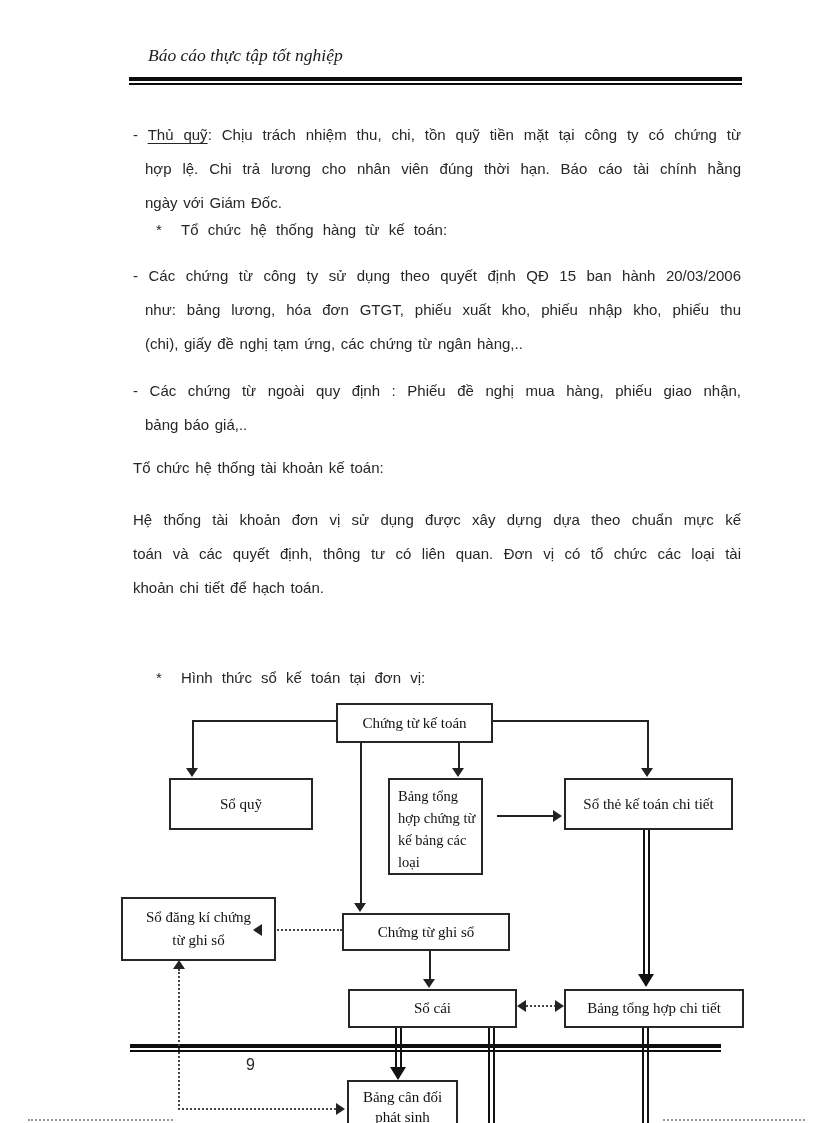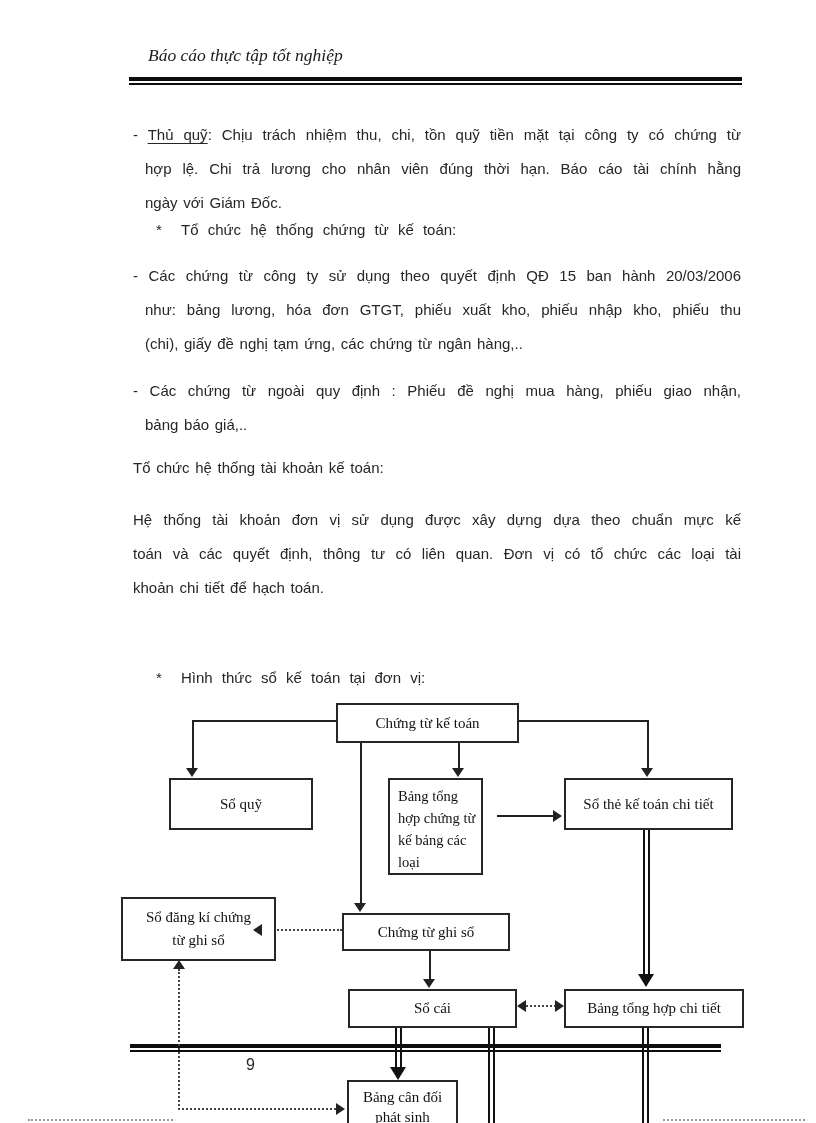--- a/index.html
+++ b/index.html
@@ -84,21 +84,21 @@
     <div class="bline just">
       <span>-</span>
       <span class="u">Thủ quỹ</span><span>: Chịu trách nhiệm thu, chi, tồn quỹ tiền mặt tại công ty có chứng từ</span>
     </div>
     <div class="bline just cont" style="width:596px;">hợp lệ. Chi trả lương cho nhân viên đúng thời hạn. Báo cáo tài chính hằng</div>
     <div class="bline cont">ngày với Giám Đốc.</div>
   </div>
 
   <div class="abs doc-text sb" style="left:156px; top:213px;">
     <div class="bline">
-      <span class="sb-marker">*</span><span>Tổ chức hệ thống chứng từ kế toán:</span>
+      <span class="sb-marker">*</span><span>Tổ chức hệ thống hàng từ kế toán:</span>
     </div>
   </div>
 
   <div class="abs doc-text" style="left:133px; top:259px; width:608px;">
     <div class="bline just">- Các chứng từ công ty sử dụng theo quyết định QĐ 15 ban hành 20/03/2006</div>
     <div class="bline just cont" style="width:596px;">như: bảng lương, hóa đơn GTGT, phiếu xuất kho, phiếu nhập kho, phiếu thu</div>
     <div class="bline cont">(chi), giấy đề nghị tạm ứng, các chứng từ ngân hàng,..</div>
   </div>
 
   <div class="abs doc-text" style="left:133px; top:374px; width:608px;">
@@ -157,21 +157,21 @@
     <div class="vdouble" style="left:395px; top:1028px; height:40px;"></div>
     <div class="arrow-d-big" style="left:390px; top:1067px;"></div>
     <div class="vdouble" style="left:488px; top:1028px; height:95px;"></div>
     <div class="vdouble" style="left:642px; top:1028px; height:95px;"></div>
 
     <div class="dot-v" style="left:178px; top:969px; height:141px;"></div>
     <div class="arrow-u" style="left:173px; top:960px;"></div>
     <div class="dot-h" style="left:178px; top:1108px; width:158px;"></div>
     <div class="arrow-r" style="left:336px; top:1103px;"></div>
 
-    <div class="dbox center" style="left:336px; top:703px; width:183px; height:40px;">Chứng từ kế toán</div>
+    <div class="dbox center" style="left:336px; top:703px; width:157px; height:40px;">Chứng từ kế toán</div>
 
     <div class="dbox center" style="left:121px; top:778px; width:144px; height:52px;margin-left:48px;">Sổ quỹ</div>
 
     <div class="dbox" style="left:388px; top:778px; width:95px; height:97px; padding:5px 2px 0 8px; font-size:14.5px; line-height:22px;">
       <div>Bảng tổng</div>
       <div>hợp chứng từ</div>
       <div>kế bảng các</div>
       <div>loại</div>
     </div>
 

